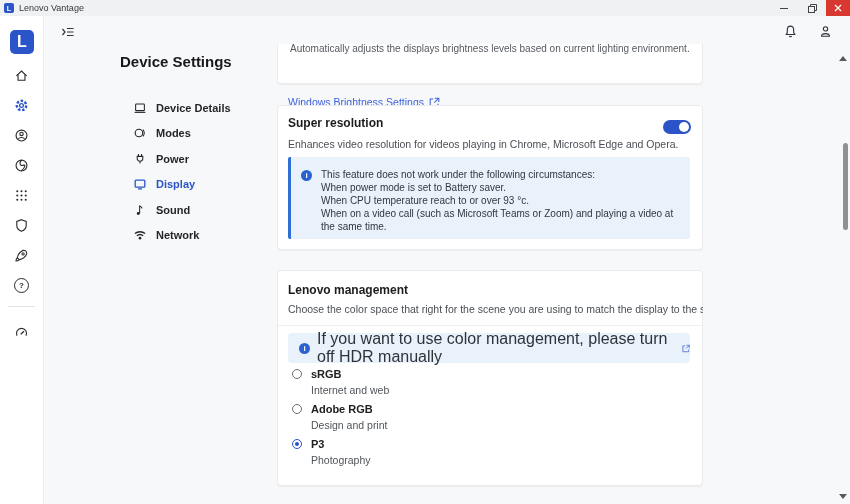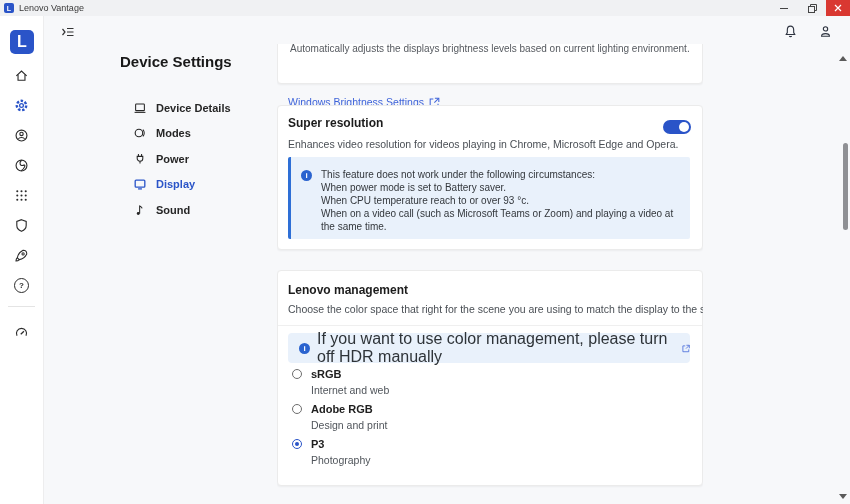--- a/index.html
+++ b/index.html
@@ -216,20 +216,28 @@
     </svg>
     <span class="ni-label">Display</span>
   </div>
   <div class="nav-item">
     <svg class="ni-ic" viewBox="0 0 16 16">
       <circle cx="6" cy="12" r="1.7" fill="currentColor"></circle>
       <path d="M7.6 12 V3.4 C8.8 4 10.2 4.3 10.4 6.2" fill="none" stroke="currentColor" stroke-width="1.2"></path>
     </svg>
     <span class="ni-label">Sound</span>
   </div>
+  <div class="nav-item">
+    <svg class="ni-ic" viewBox="0 0 16 16">
+      <path d="M2.2 6.3 C5.4 3.5 10.6 3.5 13.8 6.3" fill="none" stroke="currentColor" stroke-width="1.6"></path>
+      <path d="M4.4 8.9 C6.5 7.1 9.5 7.1 11.6 8.9" fill="none" stroke="currentColor" stroke-width="1.6"></path>
+      <circle cx="8" cy="11.6" r="1.5" fill="currentColor"></circle>
+    </svg>
+    <span class="ni-label">Network</span>
+  </div>
 </div>
 
 <div class="clip">
 
   <div class="card card1">
     <div class="c1-desc">Automatically adjusts the displays brightness levels based on current lighting environment.</div>
     <div class="c1-link">
       <span>Windows Brightness Settings</span>
       <svg width="11" height="11" viewBox="0 0 14 14" fill="none" stroke="currentColor" stroke-width="1.3">
         <path d="M5.5 2.5 H1.5 V12.5 H11.5 V8.5"></path>

